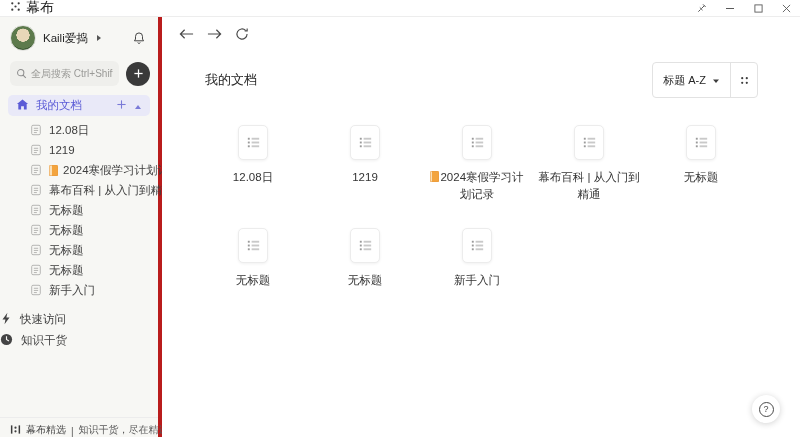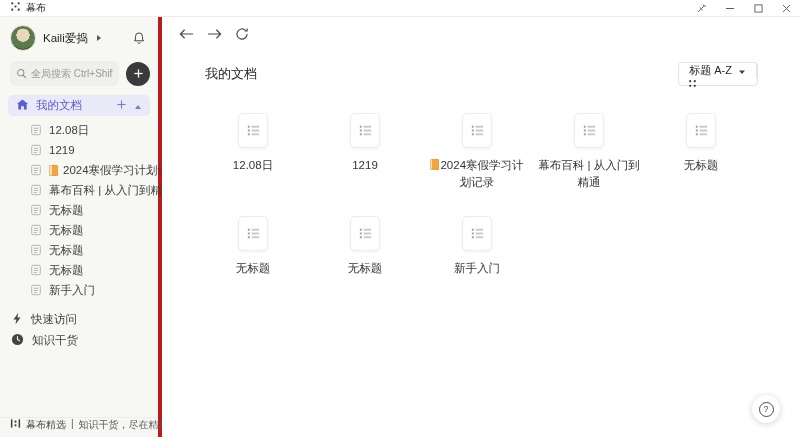--- a/index.html
+++ b/index.html
@@ -3,21 +3,21 @@
 <meta charset="utf-8">
 <style>
   * { margin:0; padding:0; box-sizing:border-box; }
   html,body { width:800px; height:437px; overflow:hidden; background:#fff;
     font-family:"Liberation Sans","DejaVu Sans",sans-serif; }
   .window { width:800px; height:437px; position:relative; background:#fff; }
 
   
   .titlebar { height:17px; display:flex; align-items:center; padding:0 0 0 10px;
     border-bottom:1px solid #ededed; background:#fff; }
-  .brand { display:flex; align-items:flex-start; gap:5px; font-size:10px; color:#262626; }
+  .brand { display:flex; align-items:flex-start; gap:5px; font-size:14px; color:#262626; }
   .win-controls { margin-left:auto; display:flex; align-items:center; }
   .win-btn { width:28px; height:16px; display:flex; align-items:center; justify-content:center; }
   .win-btn svg { display:block; }
 
   
   .app { display:flex; height:420px; }
 
   
   .sidebar { width:162px; background:#f7f7f4; border-right:4px solid #b91c1c;
     display:flex; flex-direction:column; }
@@ -42,35 +42,35 @@
     font-size:11.5px; cursor:pointer; }
   .home-actions { margin-left:auto; display:flex; align-items:center; gap:7px; }
   .doc-list { padding-top:4px; }
   .doc-item { height:20px; display:flex; align-items:center; gap:7px; padding-left:30px;
     font-size:11.5px; color:#3d3d3d; cursor:pointer; white-space:nowrap; }
   .doc-item svg { flex:none; }
   .notebook-chip { width:9px; height:11px; border-radius:1.5px; flex:none; margin-right:-2px;
     background:linear-gradient(90deg,#fbe0b8 0 2.5px,#f3a43e 2.5px);
     box-shadow:inset 0 0 0 0.5px #e8983a; }
   .shortcuts { padding-top:9px; }
-  .shortcut { height:21px; display:flex; align-items:center; gap:8px; padding-left:11px;
+  .shortcut { height:21px; display:flex; align-items:center; gap:8px; 
     font-size:11.5px; color:#3d3d3d; cursor:pointer; }
   .sidebar-footer { margin-top:auto; border-top:1px solid #ececec; height:20px;
-    display:flex; align-items:flex-start; gap:5px; padding:0 10px; font-size:10px; color:#595959;
+    display:flex; align-items:flex-end; gap:5px; padding:0 10px; font-size:10px; color:#595959;
     white-space:nowrap; }
   .sidebar-footer .fbrand { color:#434343; }
 
   
   .main { flex:1; position:relative; background:#fff; }
   .nav-row { display:flex; align-items:center; gap:13px; padding:10px 0 0 17px; }
   .nav-btn { display:flex; align-items:center; justify-content:center; cursor:pointer; }
   .header-row { display:flex; align-items:center; margin-top:21px; padding:0 42px 0 43px; }
   .page-title { font-size:13px; color:#262626; }
-  .view-controls { margin-left:auto; display:flex; align-items:stretch; height:24px;
-    border:1px solid #e2e2e2; border-radius:4px; background:#fff;flex-direction:column; }
+  .view-controls { margin-left:auto; display:flex; align-items:stretch; height:36px;
+    border:1px solid #e2e2e2; border-radius:4px; background:#fff; }
   .sort-btn { display:flex; align-items:center; gap:6px; padding:0 10px; font-size:11px;
     color:#262626; border-right:1px solid #e2e2e2; cursor:pointer; }
   .grid-btn { width:26px; display:flex; align-items:center; justify-content:center; cursor:pointer; }
   .cards { display:grid; grid-template-columns:repeat(5,112px); row-gap:24px;
     margin:27px 0 0 35px; }
   .card { display:flex; flex-direction:column; align-items:center; cursor:pointer; }
   .card-iconbox { width:30px; height:35px; background:#fff; border:1px solid #ececec;
     border-radius:5px; box-shadow:0 1px 3px rgba(0,0,0,0.06);
     display:flex; align-items:center; justify-content:center; }
   .card-title { margin-top:9px; font-size:11.5px; color:#333; text-align:center;

